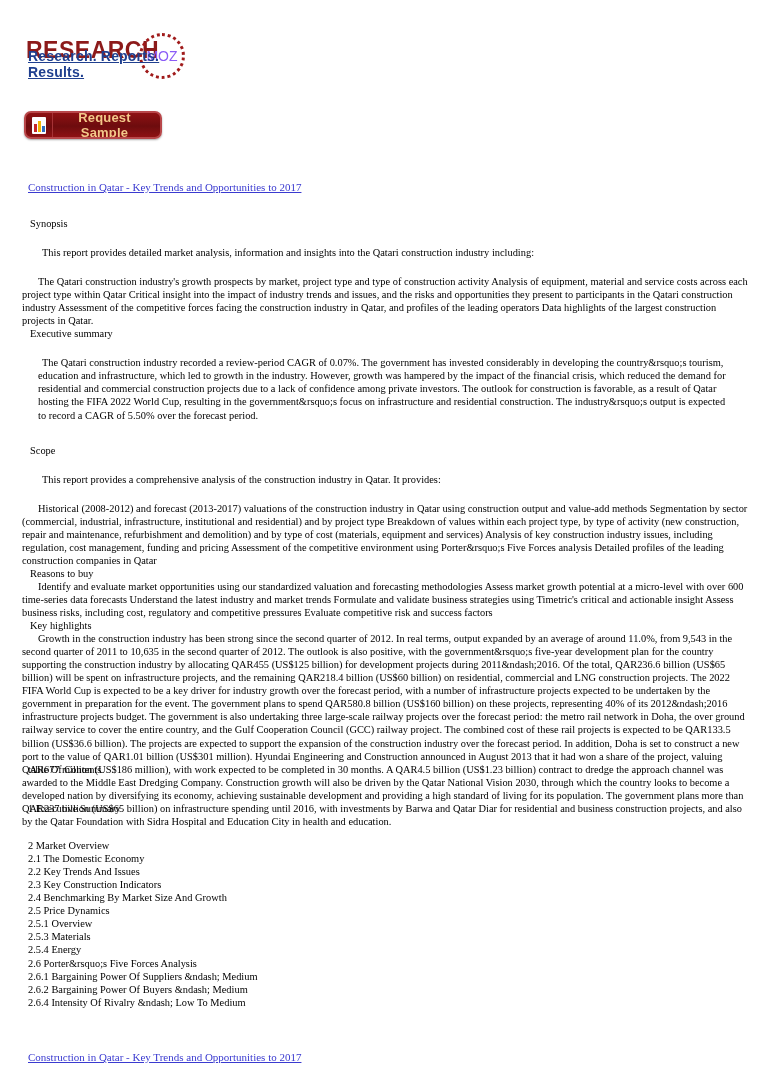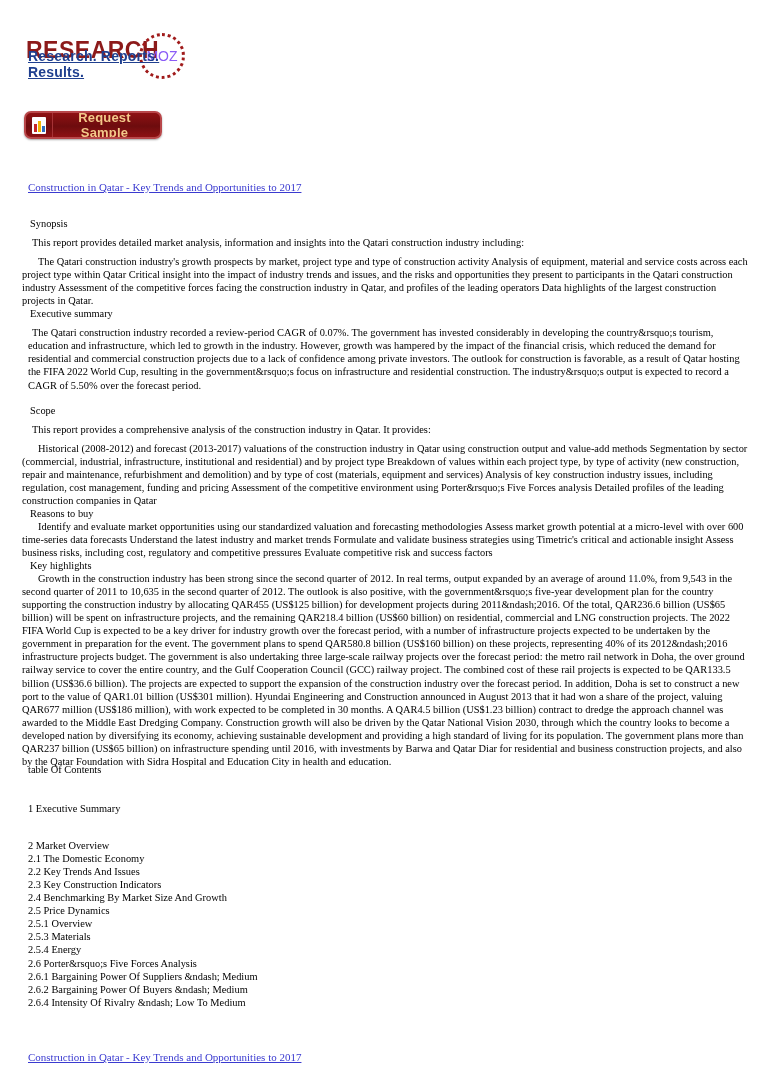--- a/index.html
+++ b/index.html
@@ -142,21 +142,21 @@
     font-size: 10.4px;
     line-height: 13.05px;
     text-align: left;
   }
   .sec-head {
     text-indent: 8px;
     margin: 0;
   }
   .para-lead {
     text-indent: 4px;
-    margin: 6px;
+    margin: 16px;
   }
   .para-body {
     text-indent: 16px;
     margin: 0;
   }
   .gap-sm { height: 6px; }
 
   
   .toc {
     position: absolute;

